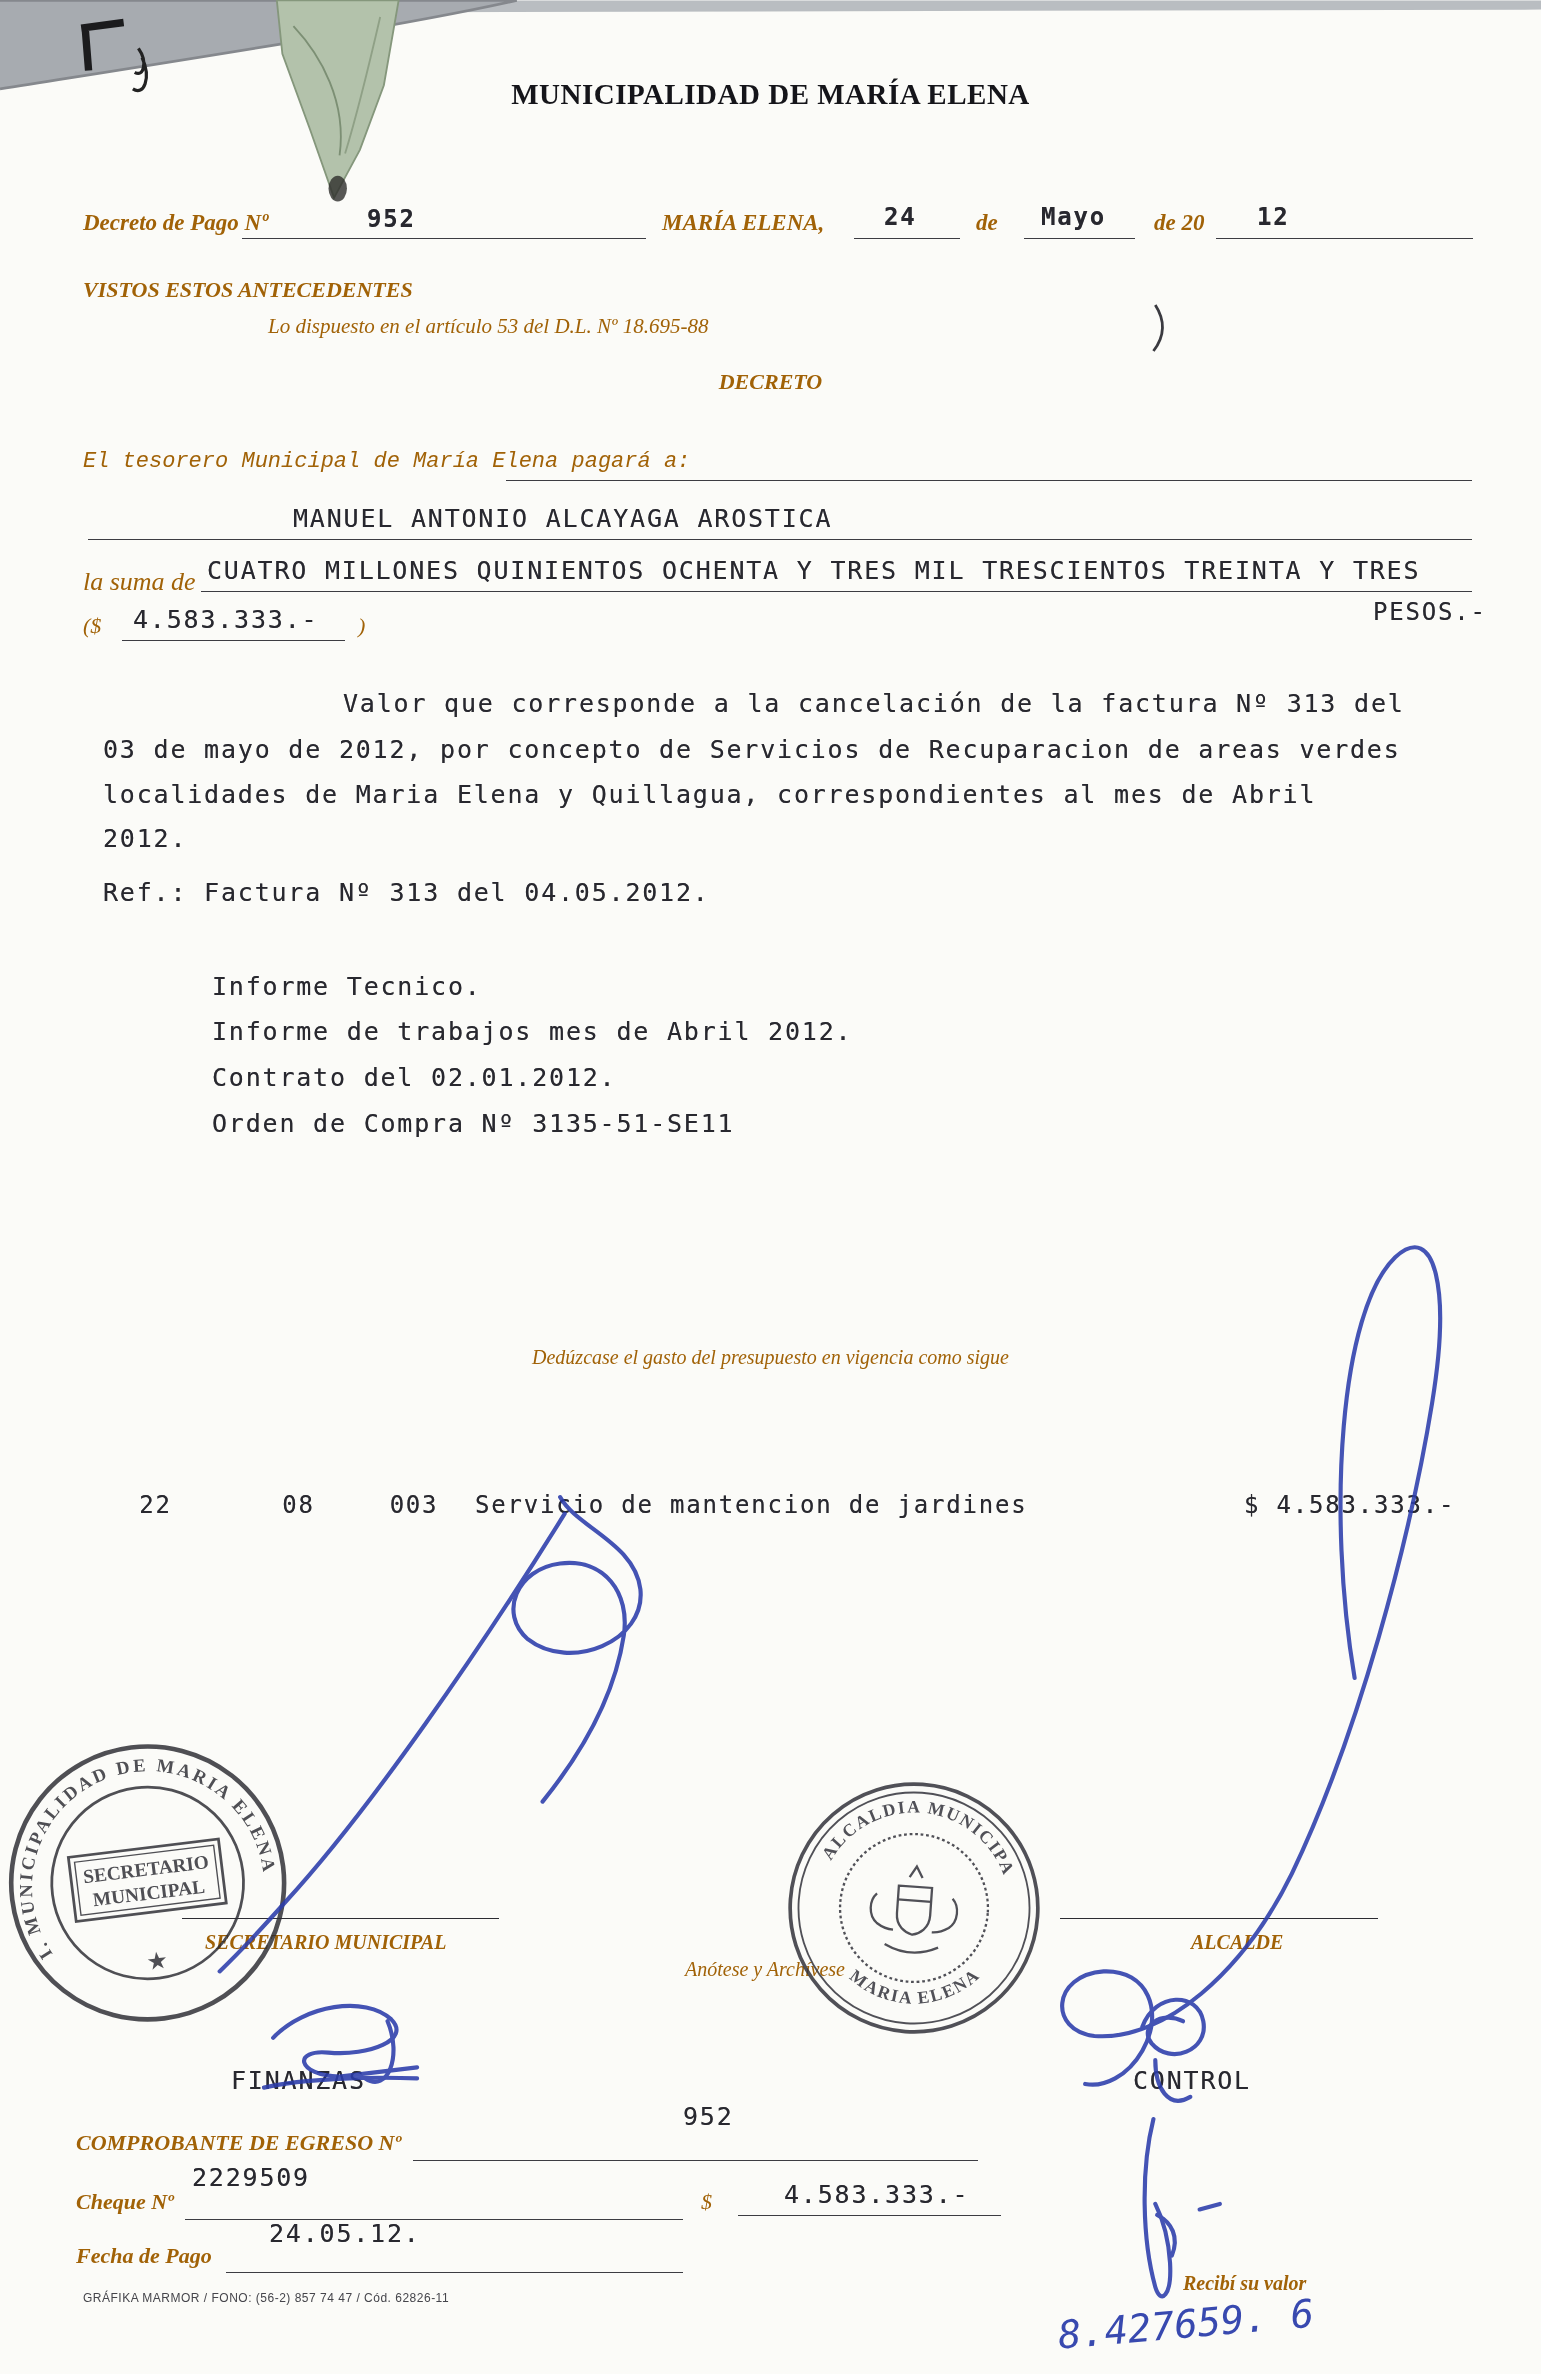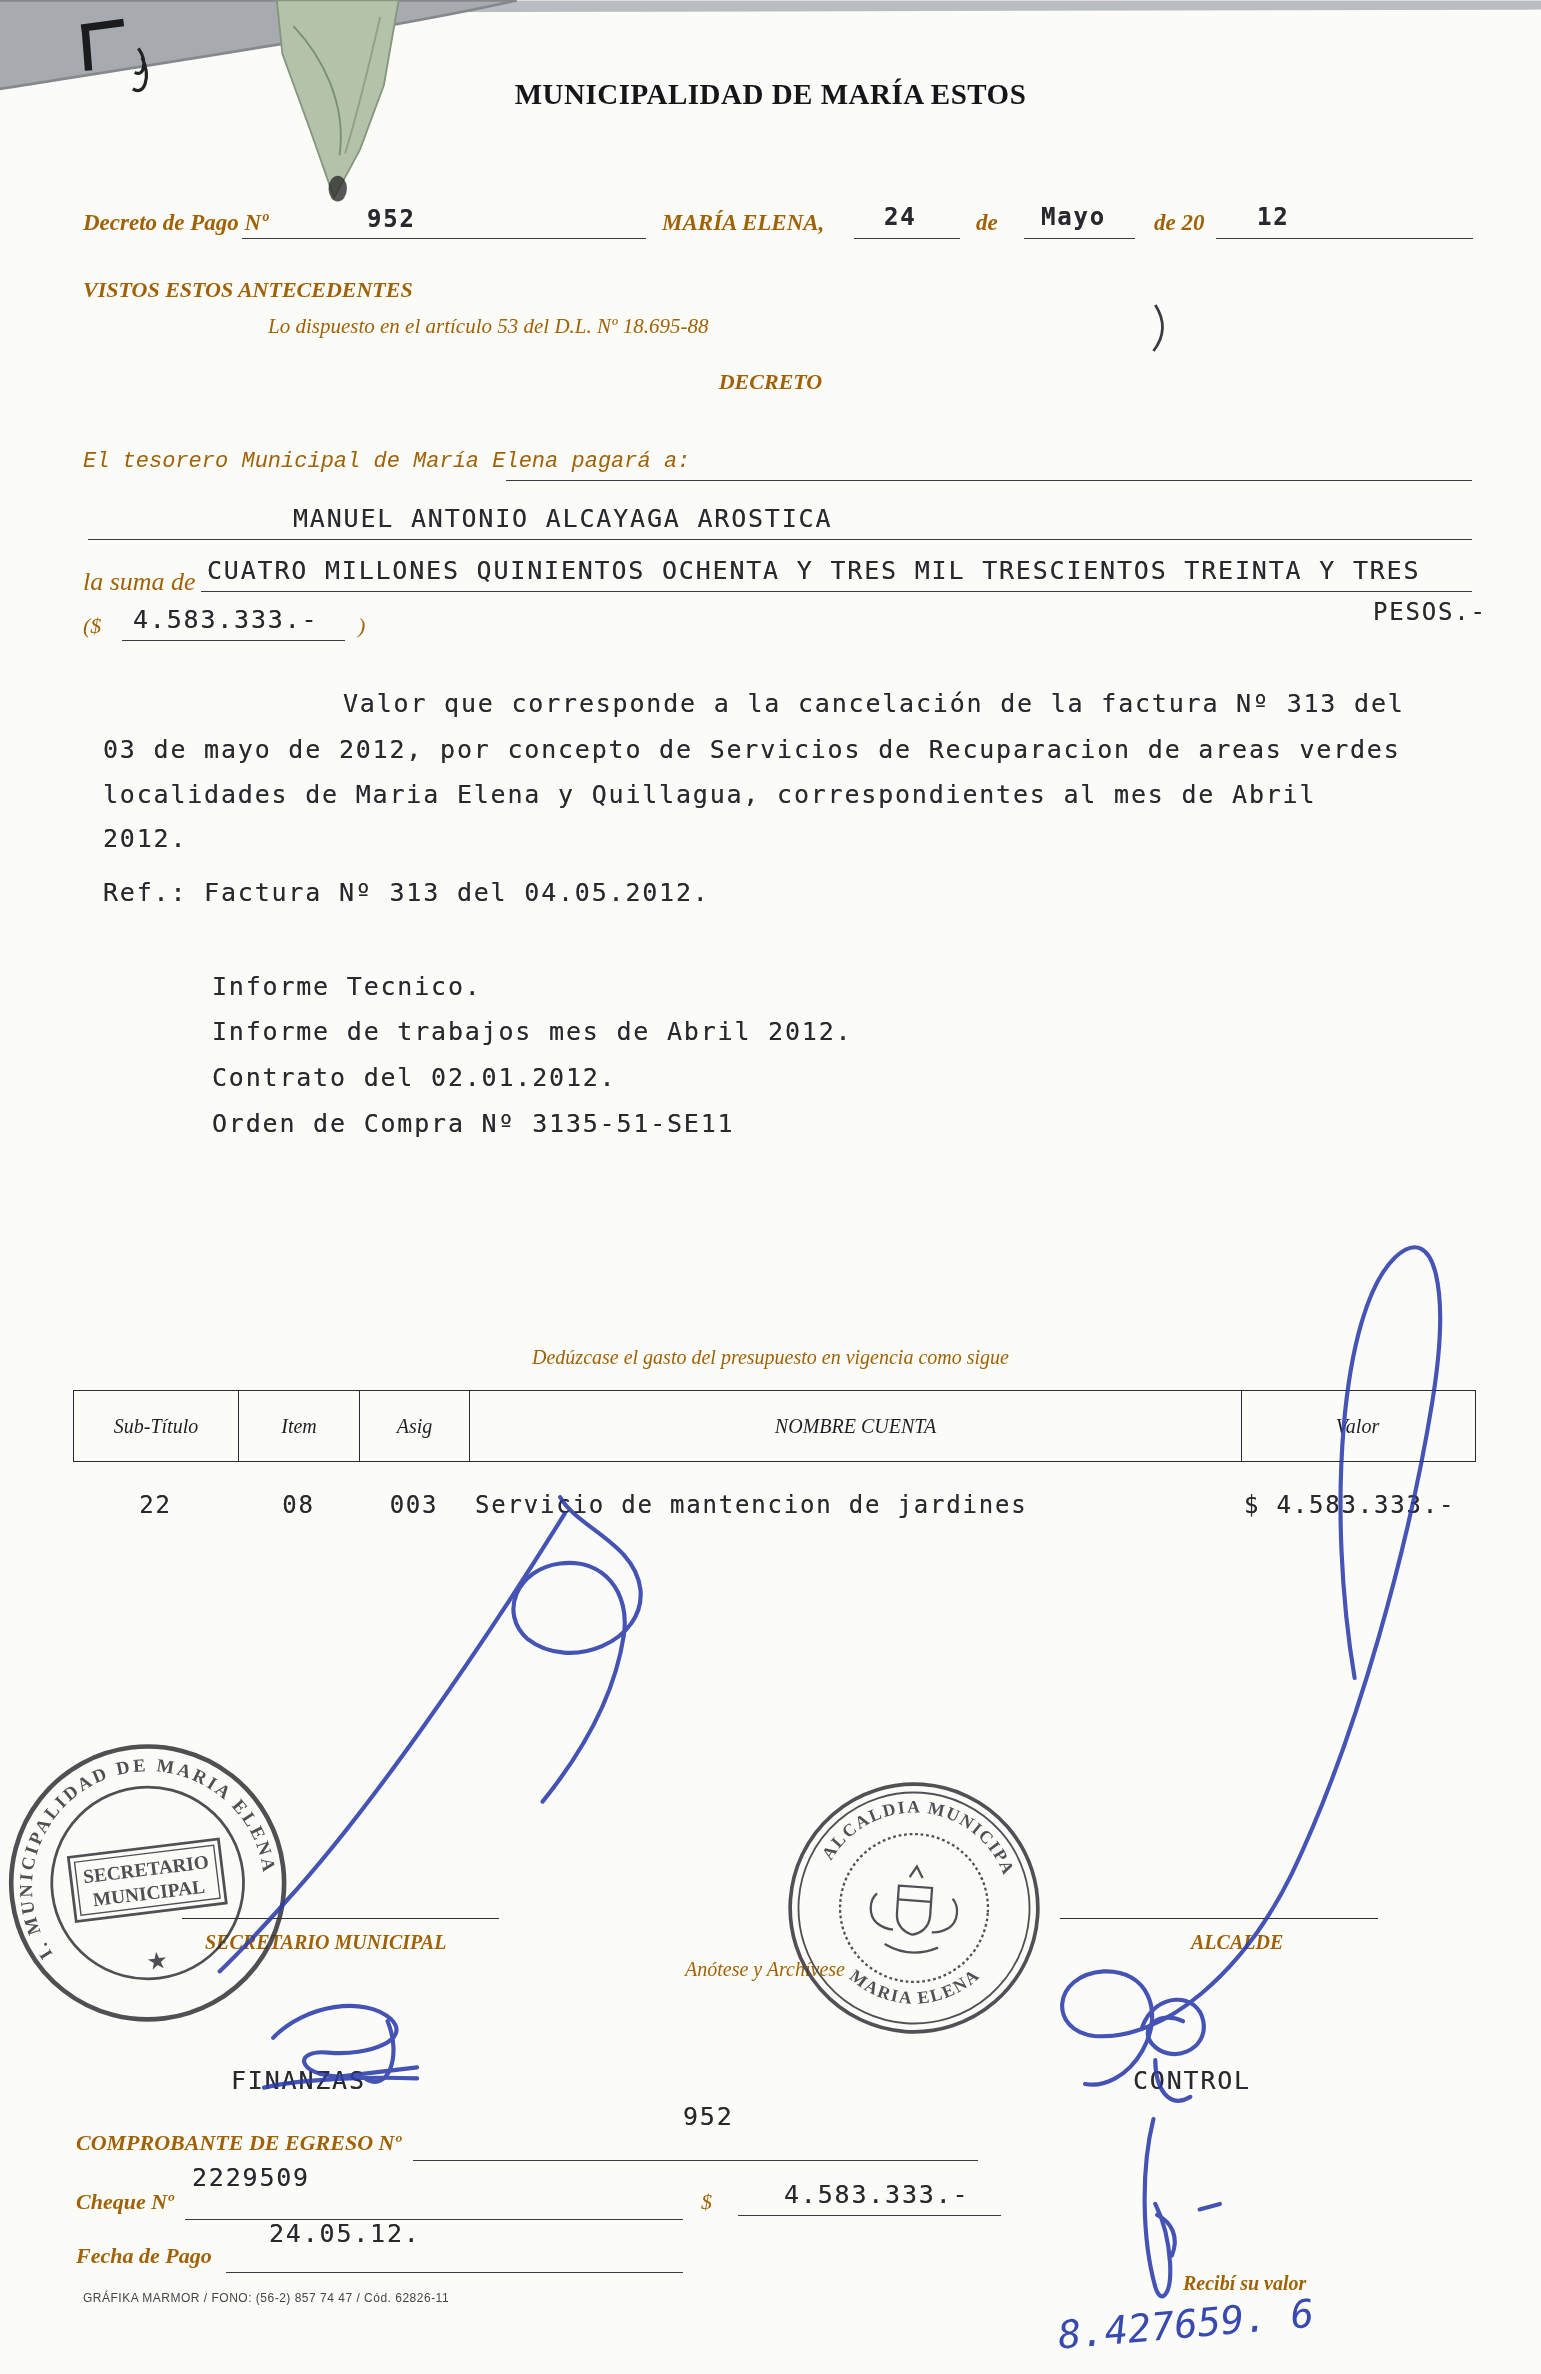--- a/index.html
+++ b/index.html
@@ -34,21 +34,21 @@
     <path d="M0,0 L560,0 C436,28 214,62 0,96" fill="none" stroke="#85888d" stroke-width="3"></path>
     <polygon points="300,0 432,0 416,92 390,162 362,214 336,140 306,58" fill="#b3c2ab" stroke="#85977c" stroke-width="2"></polygon>
     <path d="M 318 28 C 348 60 376 110 368 168" stroke="#7c8f74" stroke-width="2" fill="none"></path>
     <path d="M 412 18 C 400 70 388 120 374 166" stroke="#8fa086" stroke-width="2" fill="none"></path>
     <ellipse cx="366" cy="204" rx="10" ry="14" fill="#2e2e2c" opacity="0.8"></ellipse>
     <path d="M 88 30 L 134 24 M 92 26 L 96 76" stroke="#1b1b1d" stroke-width="8" fill="none"></path>
     <path d="M 150 52 C 160 66 156 84 146 78 M 154 62 C 164 84 156 104 144 96" stroke="#222" stroke-width="3.5" fill="none"></path>
     <path d="M 1252 330 C 1263 347 1263 363 1250 380" stroke="#3a3a40" stroke-width="3" fill="none"></path>
   </svg>
 
-  <div class="abs title" style="top:78px;left:0;right:0;text-align:center;">MUNICIPALIDAD DE MARÍA ESTOS</div>
+  <div class="abs title" style="top:78px;left:0;right:0;text-align:center;">MUNICIPALIDAD DE MARÍA ELENA</div>
 
   <div class="abs serif serif-b" style="left:83px;top:210px;font-size:23px;">Decreto de Pago Nº</div>
   <div class="uline" style="left:242px;top:203px;width:404px;height:35px;"></div>
   <div class="abs mono mono-b" style="left:367px;top:205px;font-size:24px;">952</div>
   <div class="abs serif serif-b" style="left:662px;top:210px;font-size:23px;">MARÍA ELENA,</div>
   <div class="uline" style="left:854px;top:203px;width:106px;height:35px;"></div>
   <div class="abs mono mono-b" style="left:884px;top:203px;font-size:24px;">24</div>
   <div class="abs serif serif-b" style="left:976px;top:210px;font-size:23px;">de</div>
   <div class="uline" style="left:1024px;top:203px;width:111px;height:35px;"></div>
   <div class="abs mono mono-b" style="left:1041px;top:203px;font-size:24px;">Mayo</div>
@@ -79,27 +79,20 @@
   <div class="abs mono" style="left:103px;top:824px;font-size:25px;">2012.</div>
 
   <div class="abs mono" style="left:103px;top:878px;font-size:25px;">Ref.: Factura Nº 313 del 04.05.2012.</div>
   <div class="abs mono" style="left:212px;top:972px;font-size:25px;">Informe Tecnico.</div>
   <div class="abs mono" style="left:212px;top:1017px;font-size:25px;">Informe de trabajos mes de Abril 2012.</div>
   <div class="abs mono" style="left:212px;top:1063px;font-size:25px;">Contrato del 02.01.2012.</div>
   <div class="abs mono" style="left:212px;top:1109px;font-size:25px;">Orden de Compra Nº 3135-51-SE11</div>
 
   <div class="abs serif caption" style="left:0;right:0;top:1346px;text-align:center;">Dedúzcase el gasto del presupuesto en vigencia como sigue</div>
 
-  <div class="tbl">
-    <div class="cell" style="width:165px;">Sub-Título</div>
-    <div class="cell" style="width:121px;">Item</div>
-    <div class="cell" style="width:110px;">Asig</div>
-    <div class="cell" style="width:772px;">NOMBRE CUENTA</div>
-    <div class="cell" style="width:231px;">Valor</div>
-  </div>
 
   <div class="abs mono" style="left:73px;top:1491px;width:165px;text-align:center;font-size:24px;">22</div>
   <div class="abs mono" style="left:238px;top:1491px;width:121px;text-align:center;font-size:24px;">08</div>
   <div class="abs mono" style="left:359px;top:1491px;width:110px;text-align:center;font-size:24px;">003</div>
   <div class="abs mono" style="left:475px;top:1491px;font-size:24px;">Servicio de mantencion de jardines</div>
   <div class="abs mono" style="left:1244px;top:1491px;font-size:24px;">$ 4.583.333.-</div>
 
   <div class="uline" style="left:182px;top:1883px;width:317px;height:35px;border-bottom-color:#2c2c32;"></div>
   <div class="abs serif serif-b" style="left:205px;top:1931px;font-size:20px;">SECRETARIO MUNICIPAL</div>
   <div class="abs serif" style="left:685px;top:1958px;font-size:20px;">Anótese y Archívese</div>

